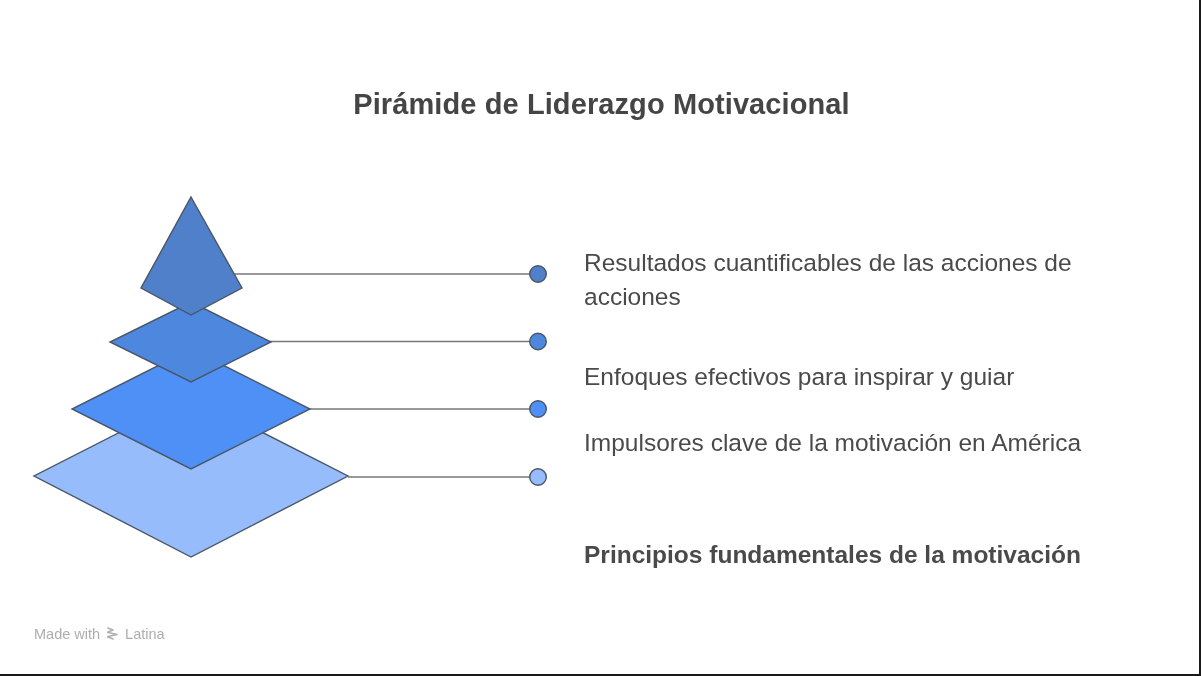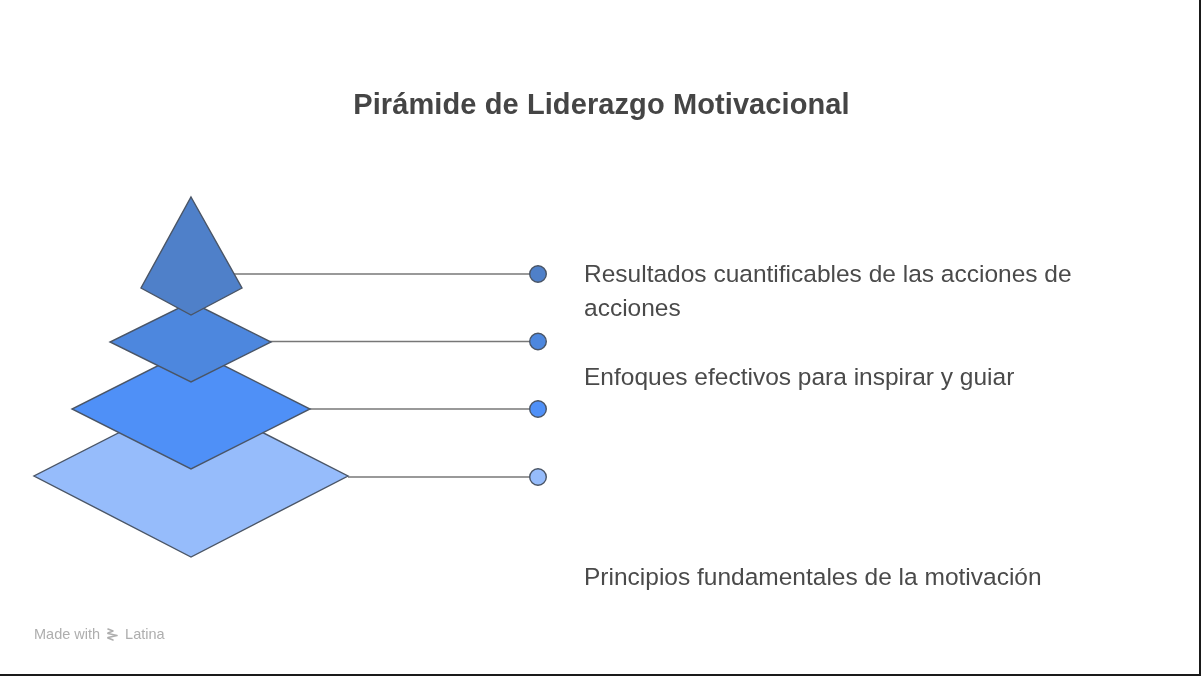--- a/index.html
+++ b/index.html
@@ -48,21 +48,21 @@
       line-height: 34px;
       color: #4a4a4a;
       white-space: nowrap;
     }
     .label .line { display: block; }
     .footer {
       position: absolute;
       left: 34px;
       top: 626px;
       display: flex;
-      align-items: flex-end;
+      align-items: flex-start;
       gap: 5px;
       font-size: 14.5px;
       color: #aeaeae;
     }
     .footer svg { display: block; }
   </style>
 </head>
 <body>
 
 <div class="frame"></div>
@@ -86,33 +86,34 @@
   </g>
 
   <g stroke="#4a5566" stroke-width="1.4">
     <circle cx="538" cy="274" r="8.3" fill="#4f80c9"></circle>
     <circle cx="538" cy="341.5" r="8.3" fill="#4d87de"></circle>
     <circle cx="538" cy="409" r="8.3" fill="#4f90f7"></circle>
     <circle cx="538" cy="477" r="8.3" fill="#96bcfb"></circle>
   </g>
 </svg>
 
-<div class="label" style="top:257px;">
+<div class="label" style="top:246px;">
   <span class="line">Resultados cuantificables de las acciones de</span>
   <span class="line">acciones</span>
 </div>
 
 <div class="label" style="top:360px;text-align:right;">
   <span class="line">Enfoques efectivos para inspirar y guiar</span>
 </div>
 
 <div class="label" style="top:426px;">
+  <span class="line">Impulsores clave de la motivación en América</span>
 </div>
 
-<div class="label" style="top:560px;">
+<div class="label" style="top:538px;font-weight:bold;">
   <span class="line">Principios fundamentales de la motivación</span>
 </div>
 
 <div class="footer">
   <span>Made with</span>
   <svg width="15" height="15" viewBox="0 0 15 15" xmlns="http://www.w3.org/2000/svg">
     <g stroke="#aeaeae" stroke-width="1.6" fill="none" stroke-linecap="round" stroke-linejoin="round">
       <polyline points="3,2 8,4 3,6"></polyline>
       <polyline points="3,6.5 12,8.5 3,10.5"></polyline>
       <polyline points="3,11 8,13"></polyline>

